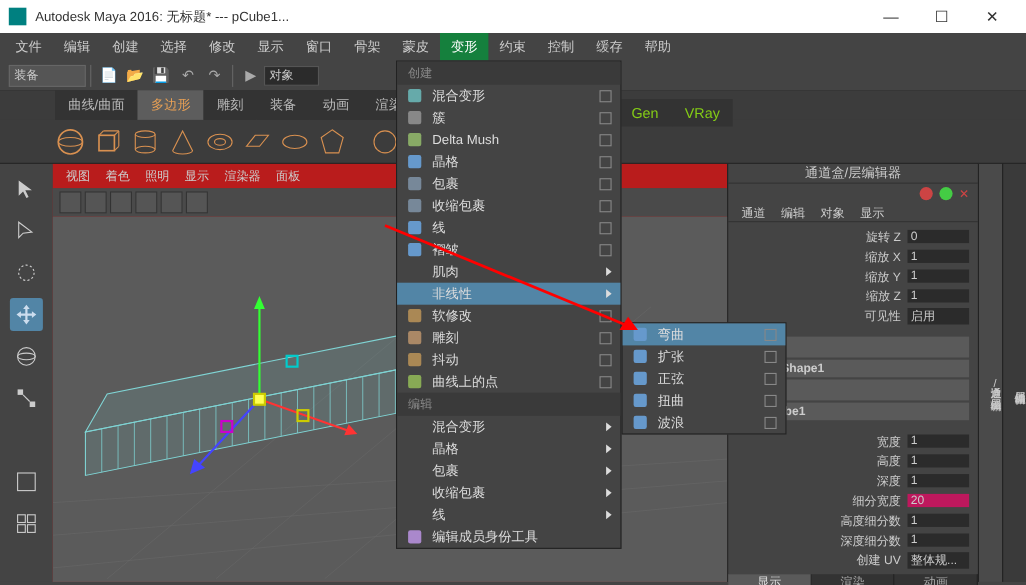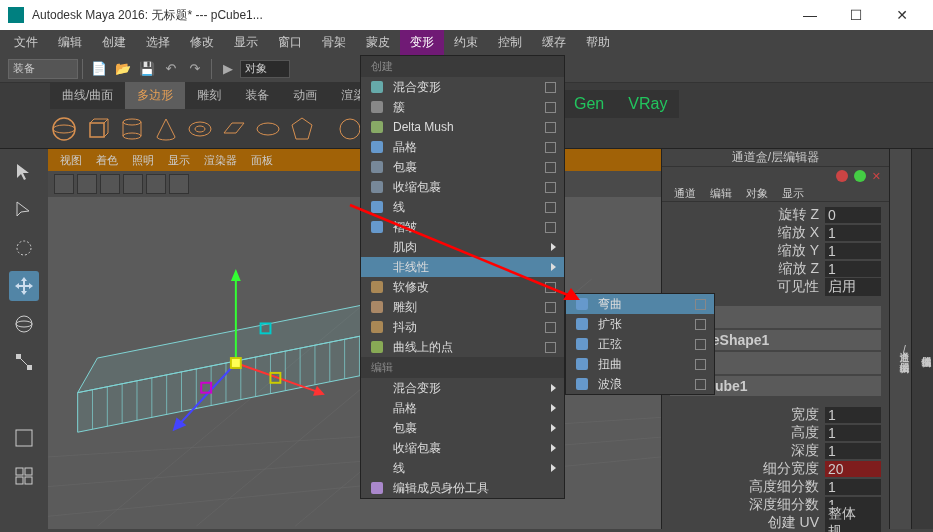--- a/index.html
+++ b/index.html
@@ -3,47 +3,47 @@
 <meta charset="utf-8">
 <style>
 *{box-sizing:border-box;margin:0;padding:0;font-family:"Microsoft YaHei",Arial,sans-serif;user-select:none}
 body{width:933px;height:532px;background:#444;overflow:hidden;position:relative}
 .titlebar{height:30px;background:#fff;display:flex;align-items:center;padding:0 8px;color:#333;font-size:12px}
 .titlebar .logo{width:16px;height:16px;background:teal;margin-right:8px;display:inline-block}
 .titlebar .spacer{flex:1}
 .titlebar .winbtn{width:46px;height:30px;display:flex;align-items:center;justify-content:center;font-size:14px;color:#333}
 .menubar{height:25px;background:#444;display:flex;align-items:center;padding:0 4px;font-size:12px;color:#ccc}
 .menubar .menuitem{padding:0 10px;height:100%;display:flex;align-items:center}
-.menubar .menuitem.active{background:#701a75;color:#fff}
+.menubar .menuitem.active{background:#15803d;color:#fff}
 .toolbar1{height:28px;background:#444;display:flex;align-items:center;padding:0 8px;border-bottom:1px solid #333}
 .dropdown{width:70px;height:20px;background:#555;border:1px solid #666;color:#ccc;font-size:11px;display:flex;align-items:center;padding:0 4px}
 .sep{width:1px;height:20px;background:#666;margin:0 4px}
 .ticon{width:20px;height:20px;margin:0 2px;display:flex;align-items:center;justify-content:center;color:#aaa;font-size:13px}
 .obj-field{width:50px;height:18px;background:#2b2b2b;border:1px solid #555;color:#ccc;font-size:11px;padding:0 4px;display:flex;align-items:center}
 .tabs1{height:26px;background:#3c3c3c;display:flex;align-items:flex-end;padding-left:50px;font-size:12px;color:#bbb}
 .tab1{padding:5px 12px;background:#333}
 .tab1.active{background:#5d5d5d;color:#e8a055}
 .shelf{height:40px;background:#3c3c3c;display:flex;align-items:center;padding-left:50px;gap:6px;border-bottom:1px solid #222}
 .shelf .sicon{width:28px;height:28px}
 .viewport-area{display:flex;height:380px}
 .left-tools{width:48px;background:#444;display:flex;flex-direction:column;align-items:center;gap:8px;padding-top:8px}
 .ltool{width:30px;height:30px;display:flex;align-items:center;justify-content:center}
 .ltool.sel{background:#5285a6;border-radius:3px}
-.viewport-panel{flex:1;background:#a16207;display:flex;flex-direction:column}
+.viewport-panel{flex:1;background:#b91c1c;display:flex;flex-direction:column}
 .vp-menus{height:22px;display:flex;align-items:center;gap:14px;padding:0 12px;font-size:11px;color:#ccc}
 .vp-toolbar{height:26px;background:#4a4a4a;display:flex;align-items:center;gap:3px;padding:0 6px}
 .vpticon{width:20px;height:20px;background:#555;border:1px solid #333}
 .viewport{flex:1;background:#5b5b5b;position:relative;overflow:hidden}
 .right-panel{width:228px;background:#444;display:flex;flex-direction:column;border-left:1px solid #222}
 .rp-title{height:24px;display:flex;align-items:center;justify-content:center;font-size:12px;color:#ccc;border-bottom:1px solid #333}
 .rp-tabs{height:24px;display:flex;align-items:center;gap:14px;padding:0 12px;font-size:11px;color:#ccc;border-bottom:1px solid #333}
-.attrs{padding:4px 8px;font-size:14px;color:#ccc}
+.attrs{padding:4px 8px;font-size:11px;color:#ccc}
 .attr-row{display:flex;justify-content:flex-end;align-items:center;height:18px;gap:6px}
 .attr-row .aval{width:56px;background:#2b2b2b;padding:0 3px;text-align:left}
-.attr-row .aval.sel{background:#7f1d1d}
+.attr-row .aval.sel{background:#be185d}
 .shape-head{background:#5a5a5a;padding:2px 6px;margin:2px 0}
 .rp-bottomtabs{height:22px;display:flex;background:#333;font-size:11px;color:#aaa}
 .rp-bottomtabs .bt{flex:1;display:flex;align-items:center;justify-content:center;border-right:1px solid #222}
 .rp-bottomtabs .bt.active{background:#5a5a5a;color:#ddd}
 .side-strip{width:22px;background:#4a4a4a;writing-mode:vertical-rl;text-orientation:upright;font-size:10px;color:#ccc;display:flex;flex-direction:column;align-items:center;padding-top:20px;border-left:1px solid #222}
 
 .dmenu{position:absolute;background:#444;border:1px solid #222;font-size:12px;color:#ddd;z-index:100}
 .dm-head{background:#3a3a3a;color:#888;padding:3px 10px;font-size:11px}
 .dm-row{display:flex;align-items:center;height:20px;padding:0 8px;gap:8px;position:relative}
 .dm-row.hl{background:#5285a6}
@@ -360,21 +360,21 @@
   </div>
 
   <div class="side-strip">
       <span>通道盒/层编辑器</span>
     </div>
   <div class="side-strip" style="background:#3a3a3a">
       <span>属性编辑器</span>
     </div>
 </div>
 
-<div style="position:absolute;top:90px;left:562px;display:flex;font-size:16px;color:#22c55e;z-index:50">
+<div style="position:absolute;top:90px;left:562px;display:flex;font-size:13px;color:#84cc16;z-index:50">
   <div class="tab1">Gen</div>
   <div class="tab1">VRay</div>
 </div>
 
 <div class="dmenu" id="deform-menu" style="left:360px;top:55px;width:205px">
     <div class="dm-head">创建</div>
     <div class="dm-row">
       <span class="dm-icon">
         <svg width="14" height="14">
           <rect x="1" y="1" width="12" height="12" fill="#6aa" rx="2"></rect>

